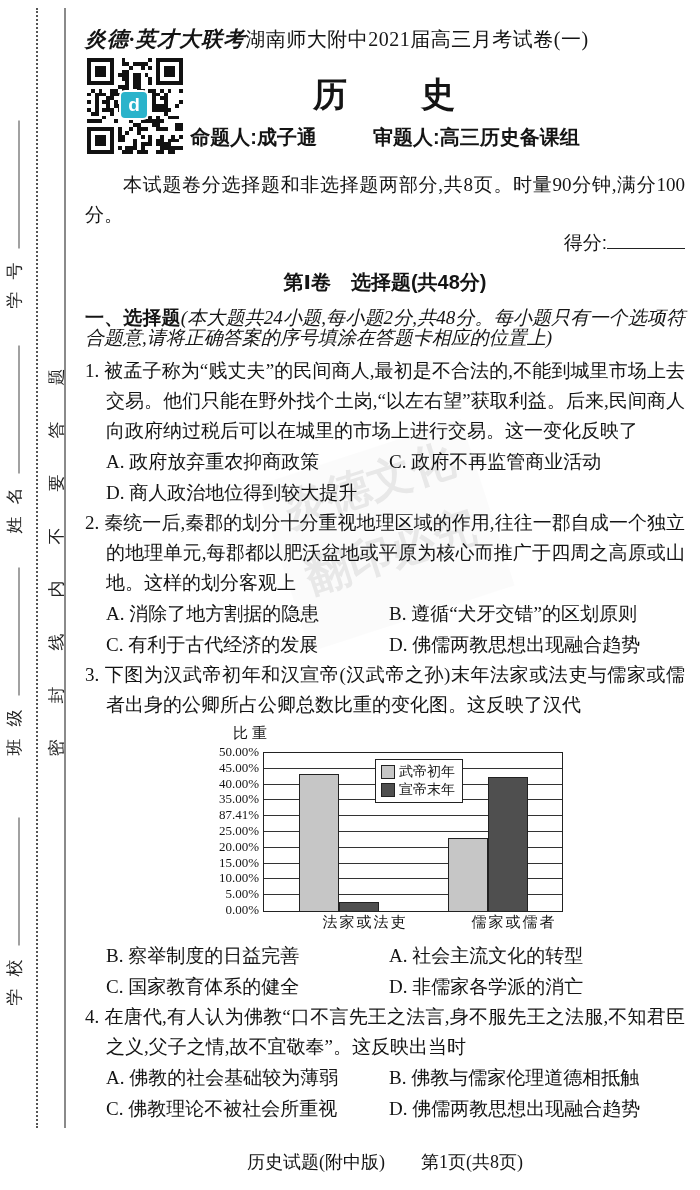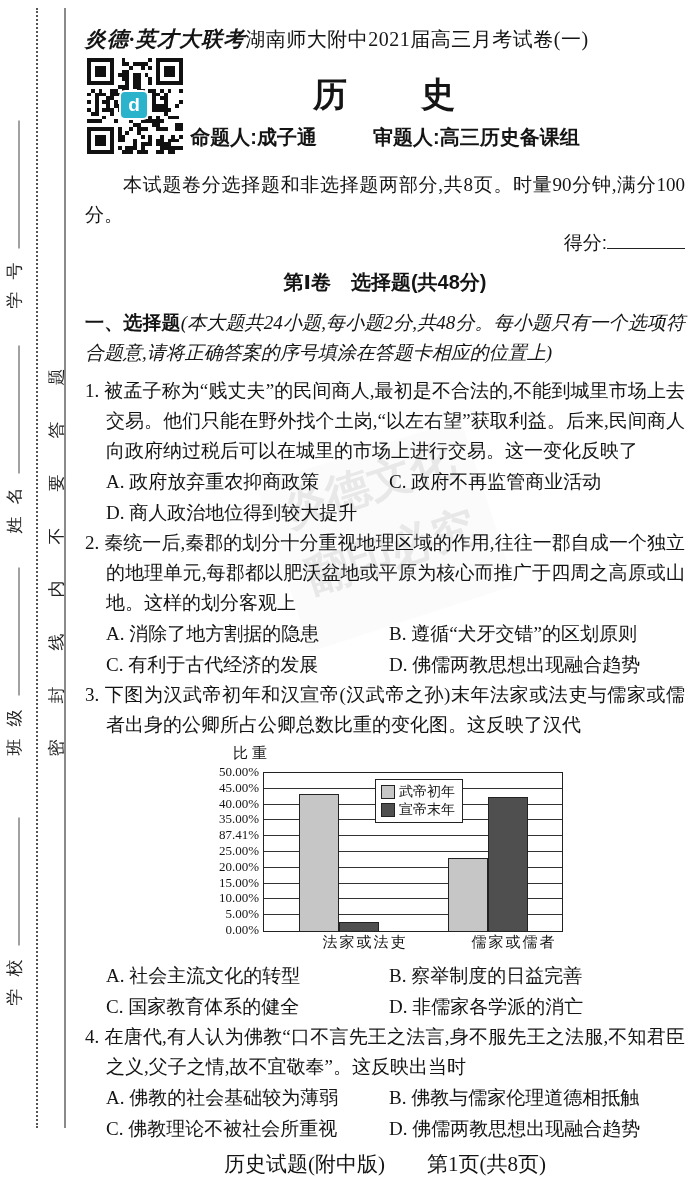--- a/index.html
+++ b/index.html
@@ -31,21 +31,21 @@
                font-family:"Liberation Sans","DejaVu Sans",sans-serif;letter-spacing:2px;}
   .setter-row{text-align:center;margin-top:10px;font-size:20px;line-height:26px;font-weight:bold;
               font-family:"Liberation Sans","DejaVu Sans",sans-serif;}
   .setter-row .gap{display:inline-block;width:56px;}
   .intro{margin:18px 0 0 0;font-size:19px;line-height:30px;text-indent:2em;text-align:justify;}
   .score-row{text-align:right;font-size:19px;line-height:26px;margin-top:0;}
   .score-label{font-weight:normal;font-family:"Liberation Sans","DejaVu Sans",sans-serif;}
   .score-blank{display:inline-block;width:78px;border-bottom:1.5px solid #222;height:16px;}
   .section-title{text-align:center;margin-top:12px;font-size:20px;line-height:28px;font-weight:bold;
                  font-family:"Liberation Sans","DejaVu Sans",sans-serif;}
-  .instructions{margin:12px 0 8px 0;font-size:19px;line-height:30px;text-align:justify;}
+  .instructions{margin:12px 0 8px 0;font-size:19px;line-height:20px;text-align:justify;}
   .instructions .ins-bold{font-family:"Liberation Sans","DejaVu Sans",sans-serif;font-weight:bold;font-style:normal;}
   .instructions .ins-rest{font-style:italic;}
   .questions{margin-top:4px;}
   .q-stem{margin:0;padding-left:21px;text-indent:-21px;font-size:19px;line-height:30px;text-align:justify;}
   .q-num{margin-right:5px;}
   .opt-grid{padding-left:21px;display:grid;grid-template-columns:283px 1fr;font-size:19px;line-height:31px;}
 
   
   .chart{position:relative;width:380px;height:214px;margin:4px 0 2px 128px;
          font-family:"Liberation Serif","DejaVu Serif",serif;}
@@ -57,21 +57,21 @@
   .cat-label{position:absolute;top:189px;width:140px;text-align:right;font-size:15px;letter-spacing:2px;}
   .legend{position:absolute;left:162px;top:35px;width:88px;background:#fff;border:1px solid #222;
           padding:3px 5px;box-sizing:border-box;}
   .legend-row{display:flex;align-items:center;font-size:14px;line-height:18px;}
   .legend-swatch{display:inline-block;width:12px;height:12px;border:1px solid #222;margin-right:4px;flex:0 0 auto;}
 
   
   .watermark{position:absolute;left:278px;top:448px;width:215px;height:175px;transform:rotate(-18deg);
              color:rgba(100,100,100,0.12);font-size:44px;line-height:70px;text-align:center;
              font-weight:bold;pointer-events:none;background:rgba(0,0,0,0.015);}
-  .footer{position:absolute;left:85px;top:1150px;width:600px;text-align:center;font-size:21px;}
+  .footer{position:absolute;left:85px;top:1150px;width:600px;text-align:center;font-size:18px;}
 </style>
 </head>
 <body>
 
 <div class="page">
 
   <div class="m-line-dotted"></div>
   <div class="m-line-solid"></div>
 
   <div class="m-field" style="top:894px;">
@@ -396,22 +396,22 @@
             <div class="ytick" style="top: 83.2px;">87.41%</div>
             <div class="ytick" style="top: 67.4px;">35.00%</div>
             <div class="ytick" style="top: 51.6px;">40.00%</div>
             <div class="ytick" style="top: 35.8px;">45.00%</div>
             <div class="ytick" style="top: 20px;">50.00%</div>
             <div class="cat-label" style="left: 54.5px;">法家或法吏</div>
             <div class="cat-label" style="left: 203.5px;">儒家或儒者</div>
           </div>
 
         <div class="opt-grid">
+          <span class="opt">B. 察举制度的日益完善</span>
           <span class="opt">A. 社会主流文化的转型</span>
-          <span class="opt">B. 察举制度的日益完善</span>
           <span class="opt">C. 国家教育体系的健全</span>
           <span class="opt">D. 非儒家各学派的消亡</span>
         </div>
       </div>
 
       <div class="question">
         <p class="q-stem"><span class="q-num">4.</span><span>在唐代,有人认为佛教“口不言先王之法言,身不服先王之法服,不知君臣之义,父子之情,故不宜敬奉”。这反映出当时</span></p>
         <div class="opt-grid">
           <span class="opt">A. 佛教的社会基础较为薄弱</span>
           <span class="opt">B. 佛教与儒家伦理道德相抵触</span>

